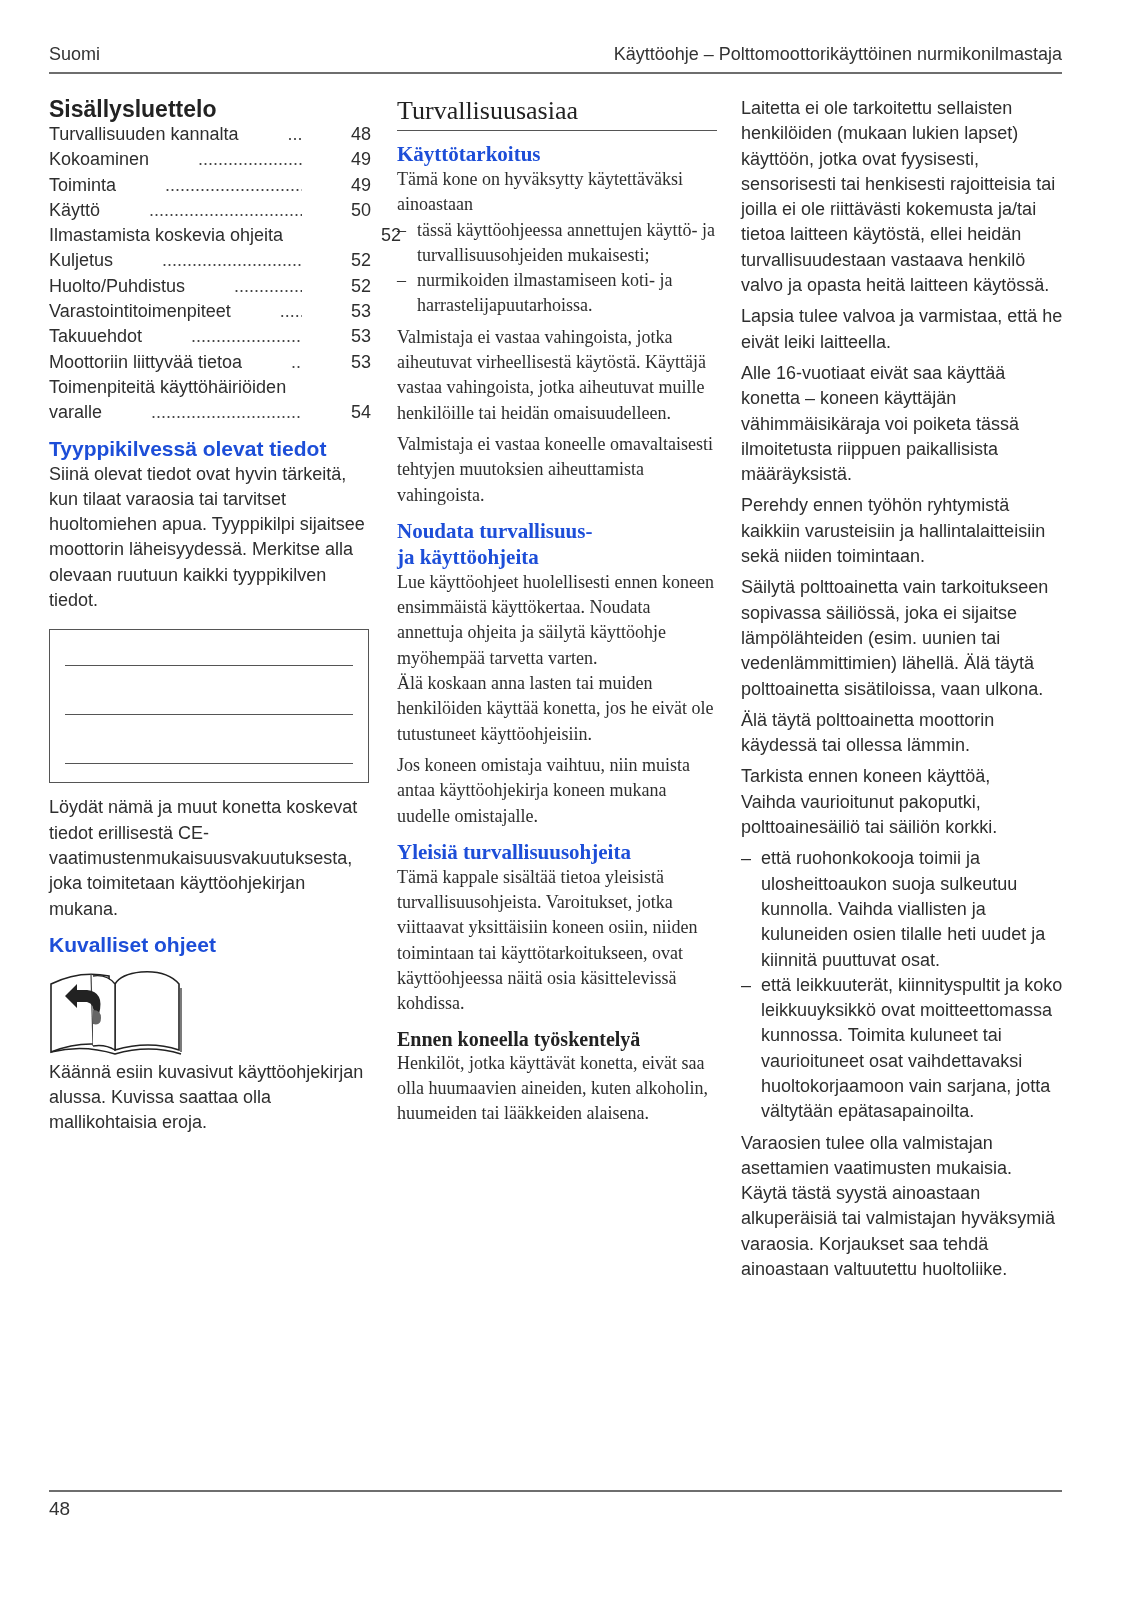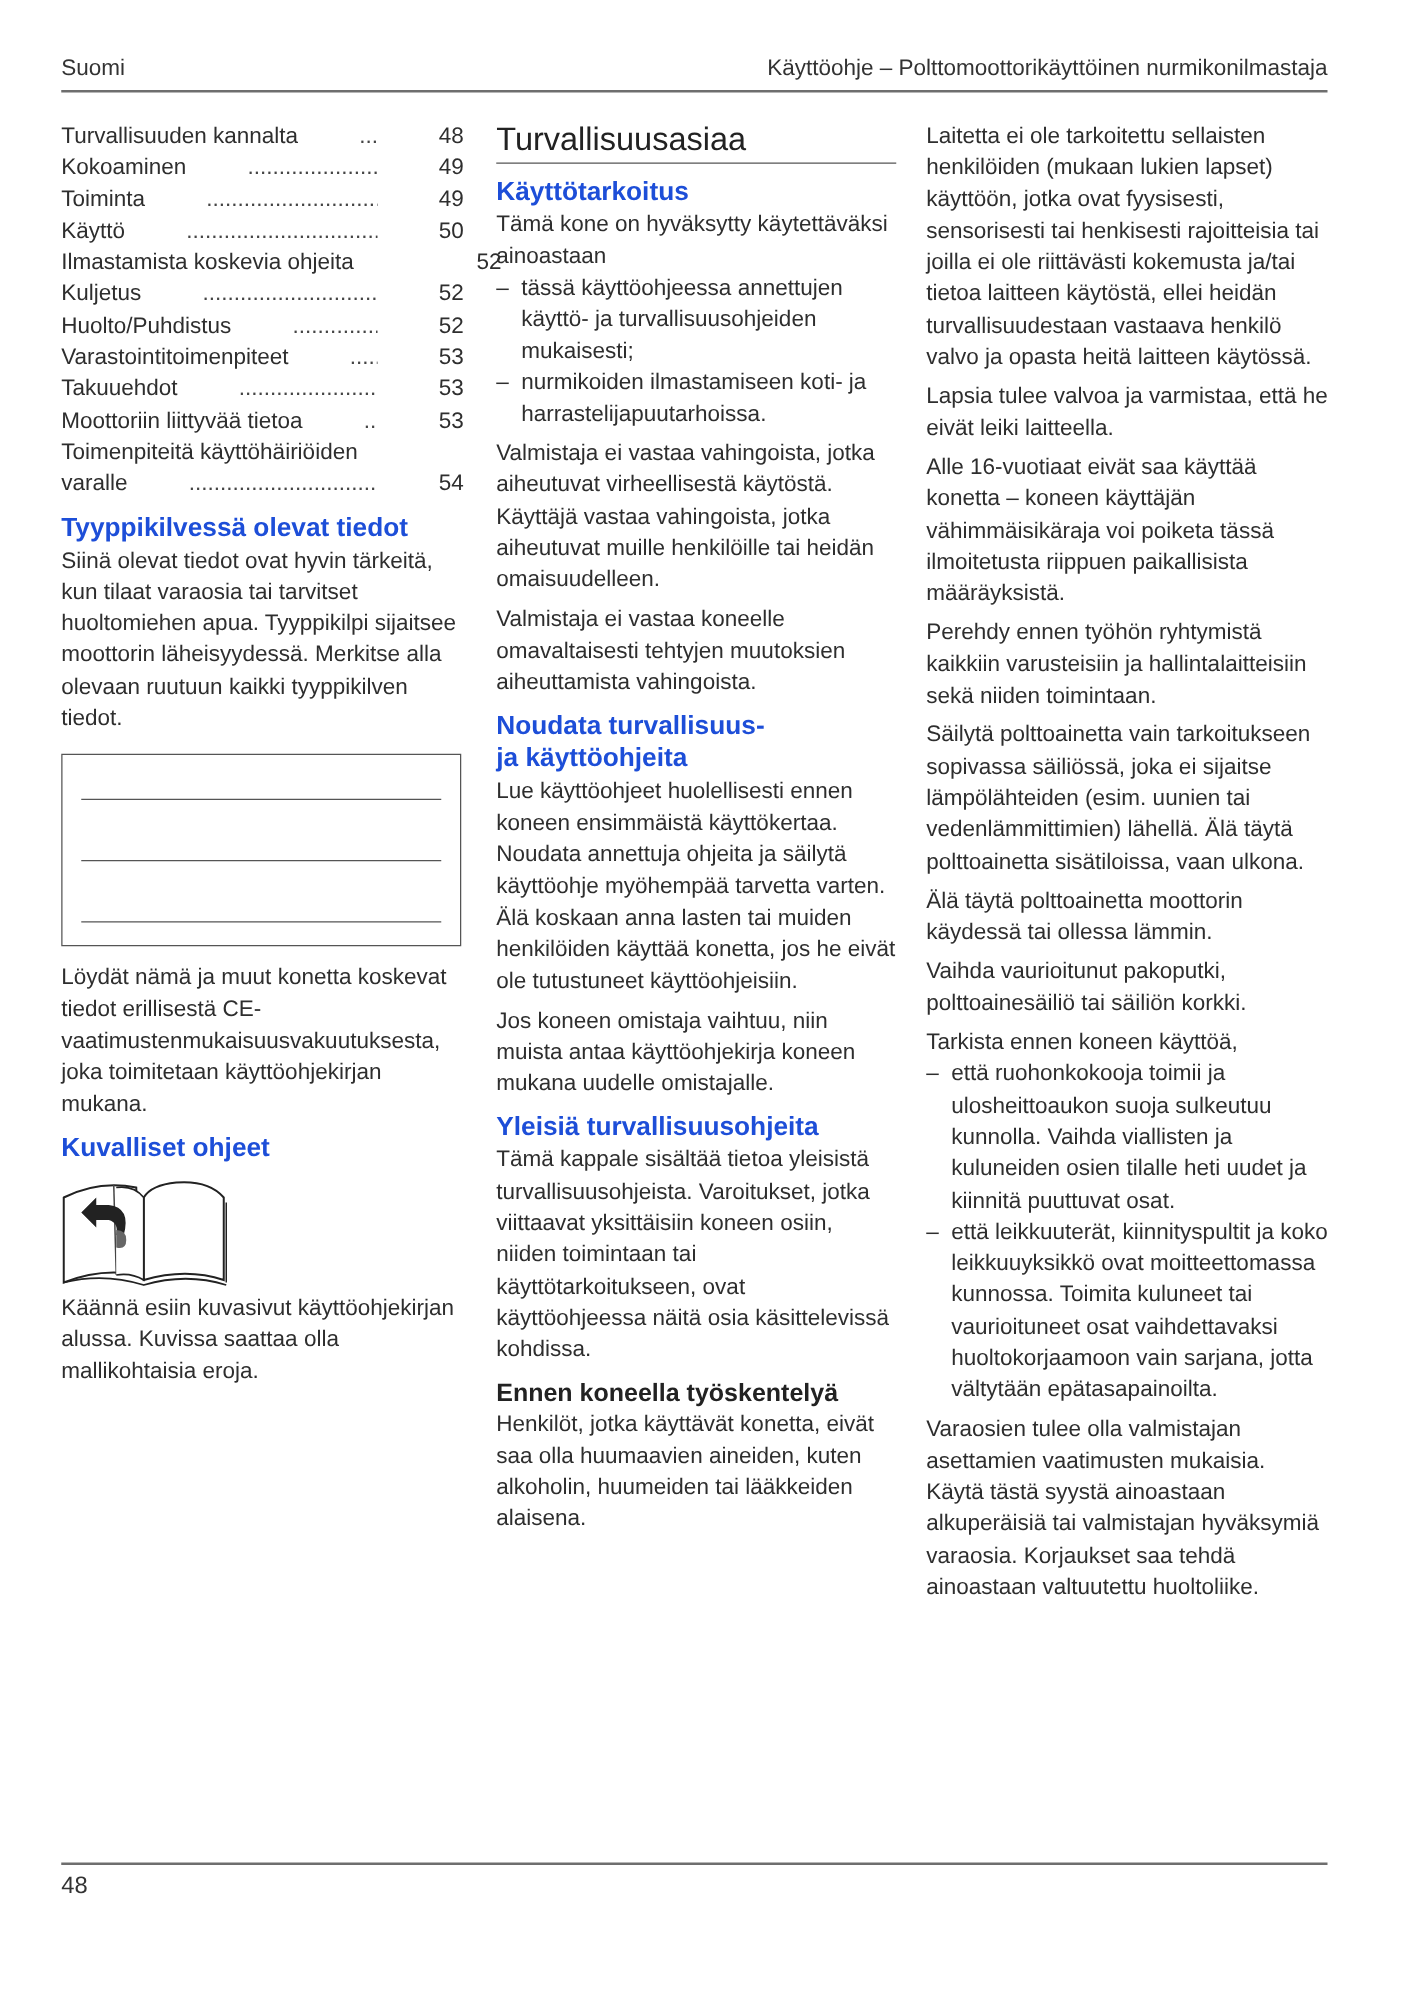--- a/index.html
+++ b/index.html
@@ -16,21 +16,21 @@
   .header .right { position: absolute; right: 0; top: 0; }
   .footer-line {
     position: absolute; left: 49px; top: 1490px; width: 1013px; height: 0;
     border-top: 2px solid #6e6e6e;
   }
   .page-number {
     position: absolute; left: 49px; top: 1498px; font-size: 19px; color: #333;
   }
   .col { position: absolute; top: 96px; }
   .col1 { left: 49px; width: 322px; }
-  .col2 { left: 397px; width: 320px; }
+  .col2 { left: 397px; width: 320px; font-family: Liberation Serif, serif; }
   .col3 { left: 741px; width: 322px; }
 
   .body-text { font-size: 18px; line-height: 25.3px; color: #2e2e2e; margin: 0; }
   .para { margin: 0 0 6px 0; }
   h1.section-title {
     font-size: 26px; font-weight: normal; margin: 0 0 0 0; padding-bottom: 4px;
     color: #222; border-bottom: 1px solid #555; line-height: 30px;
   }
   h2 { font-size: 21px; font-weight: bold; margin: 0; line-height: 26px; color: #1d4ed8; }
   h3 { font-size: 20px; font-weight: bold; margin: 0; line-height: 24px; color: #222; }
@@ -60,20 +60,21 @@
 </style>
 </head>
 <body>
 
 <div class="header">
   <span class="left">Suomi</span>
   <span class="right">Käyttöohje – Polttomoottorikäyttöinen nurmikonilmastaja</span>
 </div>
 
 <div class="col col1">
+  <div class="toc-title">Sisällysluettelo</div>
   <div>
     <div class="toc-row">
         <span class="label">Turvallisuuden kannalta</span>
         <span class="dots"></span>
         <span class="page">48</span>
       </div>
     <div class="toc-row">
         <span class="label">Kokoaminen</span>
         <span class="dots"></span>
         <span class="page">49</span>
@@ -186,22 +187,22 @@
   <p class="body-text">Henkilöt, jotka käyttävät konetta, eivät saa olla huumaavien aineiden, kuten alkoholin, huumeiden tai lääkkeiden alaisena.</p>
 </div>
 
 <div class="col col3">
   <p class="body-text para">Laitetta ei ole tarkoitettu sellaisten henkilöiden (mukaan lukien lapset) käyttöön, jotka ovat fyysisesti, sensorisesti tai henkisesti rajoitteisia tai joilla ei ole riittävästi kokemusta ja/tai tietoa laitteen käytöstä, ellei heidän turvallisuudestaan vastaava henkilö valvo ja opasta heitä laitteen käytössä.</p>
   <p class="body-text para">Lapsia tulee valvoa ja varmistaa, että he eivät leiki laitteella.</p>
   <p class="body-text para">Alle 16-vuotiaat eivät saa käyttää konetta – koneen käyttäjän vähimmäisikäraja voi poiketa tässä ilmoitetusta riippuen paikallisista määräyksistä.</p>
   <p class="body-text para">Perehdy ennen työhön ryhtymistä kaikkiin varusteisiin ja hallintalaitteisiin sekä niiden toimintaan.</p>
   <p class="body-text para">Säilytä polttoainetta vain tarkoitukseen sopivassa säiliössä, joka ei sijaitse lämpölähteiden (esim. uunien tai vedenlämmittimien) lähellä. Älä täytä polttoainetta sisätiloissa, vaan ulkona.</p>
   <p class="body-text para">Älä täytä polttoainetta moottorin käydessä tai ollessa lämmin.</p>
+  <p class="body-text">Tarkista ennen koneen käyttöä,</p>
   <p class="body-text para">Vaihda vaurioitunut pakoputki, polttoainesäiliö tai säiliön korkki.</p>
-  <p class="body-text">Tarkista ennen koneen käyttöä,</p>
   <div class="body-text bullet">
       <span class="dash">–</span>
       <span class="txt">että ruohonkokooja toimii ja ulosheittoaukon suoja sulkeutuu kunnolla. Vaihda viallisten ja kuluneiden osien tilalle heti uudet ja kiinnitä puuttuvat osat.</span>
     </div>
   <div class="body-text bullet para">
       <span class="dash">–</span>
       <span class="txt">että leikkuuterät, kiinnityspultit ja koko leikkuuyksikkö ovat moitteettomassa kunnossa. Toimita kuluneet tai vaurioituneet osat vaihdettavaksi huoltokorjaamoon vain sarjana, jotta vältytään epätasapainoilta.</span>
     </div>
   <p class="body-text">Varaosien tulee olla valmistajan asettamien vaatimusten mukaisia. Käytä tästä syystä ainoastaan alkuperäisiä tai valmistajan hyväksymiä varaosia. Korjaukset saa tehdä ainoastaan valtuutettu huoltoliike.</p>
 </div>

